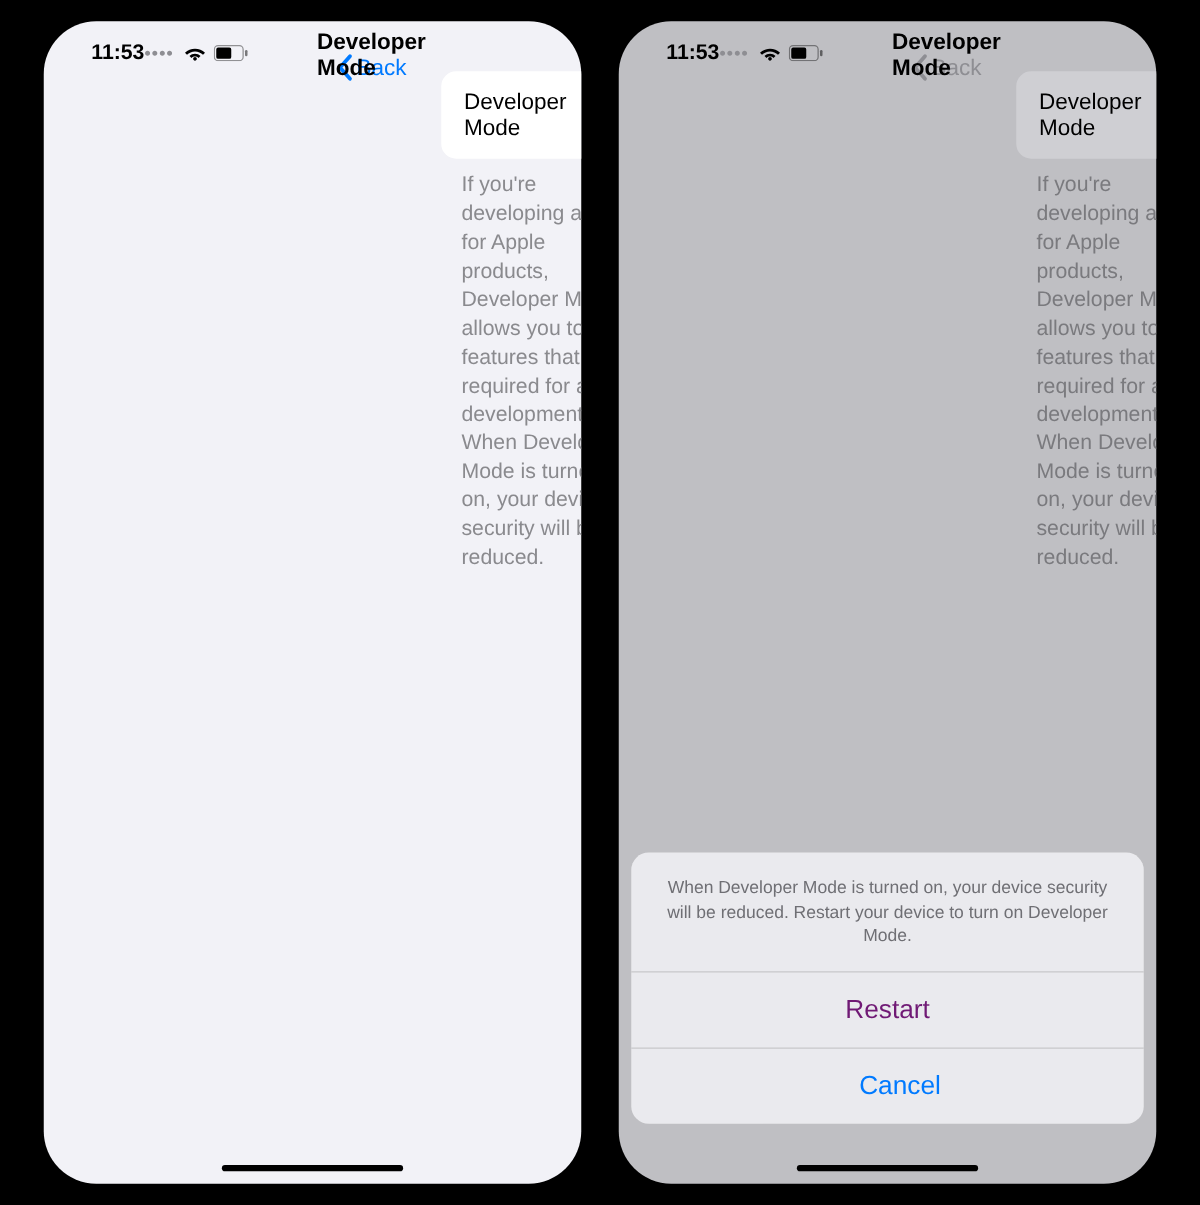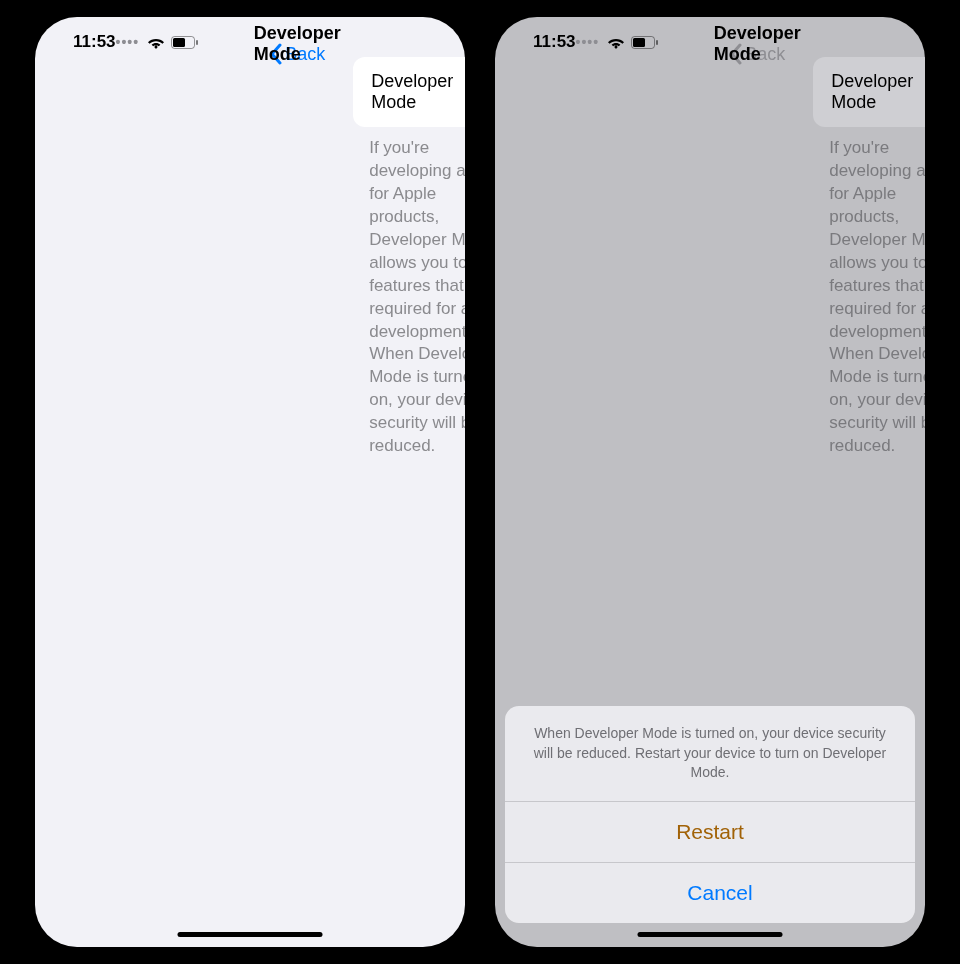--- a/index.html
+++ b/index.html
@@ -140,21 +140,21 @@
       bottom: 10px;
       left: 50%;
       transform: translateX(-50%);
       width: 145px;
       height: 5px;
       background: #000;
       border-radius: 3px;
     }
     .action-sheet {
       position: absolute;
-      bottom: 24px;
+      bottom: 48px;
       left: 10px;
       right: 10px;
       display: flex;
       flex-direction: column;
     }
     .sheet-group {
       background: rgba(237,237,240,0.94);
       border-radius: 14px;
       overflow: hidden;
     }
@@ -172,21 +172,21 @@
       text-align: center;
       font-size: 21px;
       font-weight: 400;
       cursor: pointer;
       border-bottom: 0.5px solid rgba(60,60,67,0.2);
     }
     .sheet-button:last-child {
       border-bottom: none;
     }
     .sheet-button.destructive {
-      color: #a16207;
+      color: #701a75;
     }
     .sheet-button.default {
       color: #007aff;
       margin-left: 20px;
     }
     svg {
       display: block;
     }
   </style>
 </head>

